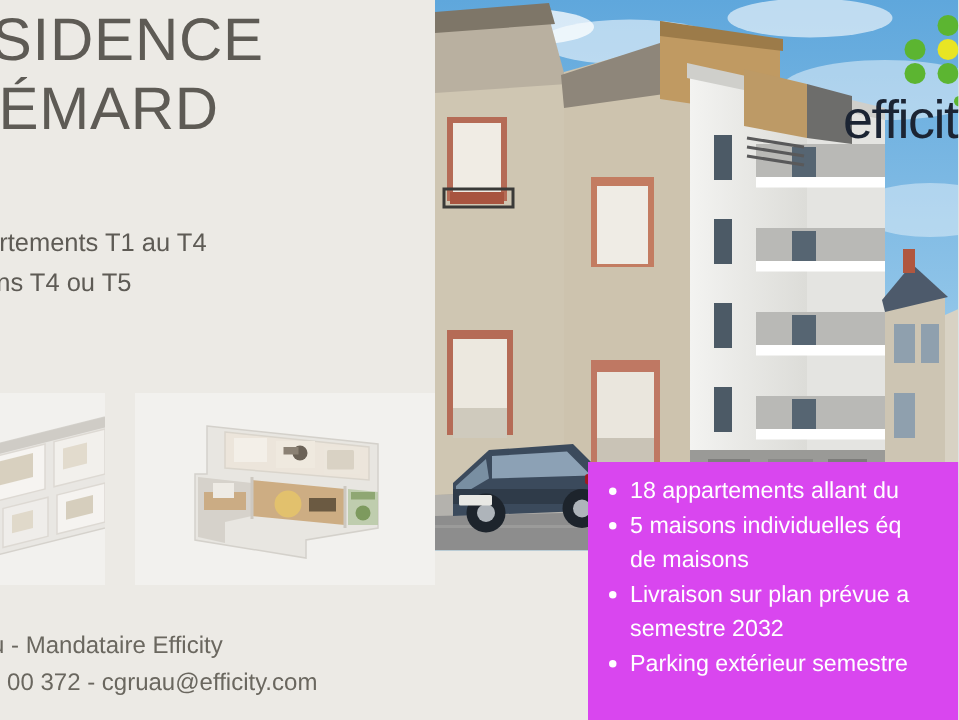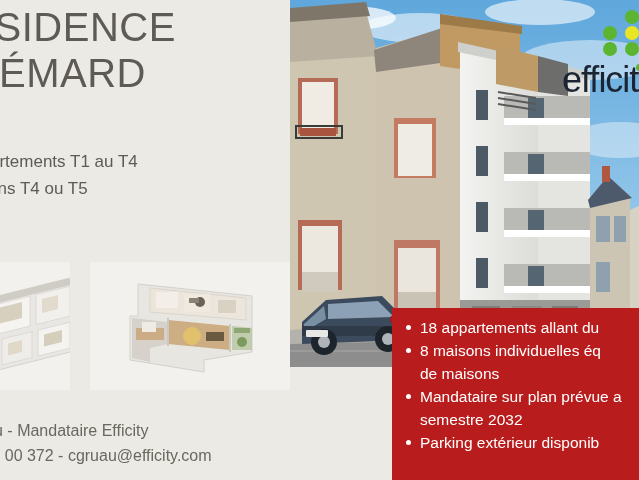--- a/index.html
+++ b/index.html
@@ -49,21 +49,21 @@
   .logo .word{
     position:absolute;left:2px;top:52px;
     font-size:36px;line-height:40px;letter-spacing:-1px;
     color:#1b2433;font-weight:400;white-space:nowrap;
   }
   .logo .idot{position:absolute;width:7px;height:7px;border-radius:50%;background:#5cb531;left:76px;top:56px;}
 
   
   .panel{
     position:absolute;left:392px;top:308px;width:247px;height:172px;
-    background:#b91c1c;
+    background:#d946ef;
   }
   .panel ul{list-style:none;margin:0;padding:8px 0 0 14px;}
   .panel li{
     position:relative;color:#ffffff;font-size:15.5px;line-height:23px;
     padding-left:14px;white-space:nowrap;
   }
   .panel li .bullet{
     position:absolute;left:0;top:9px;width:5px;height:5px;border-radius:50%;
     background:#ffffff;
   }
@@ -280,34 +280,34 @@
   </div>
 
   <div class="panel">
     <ul>
       <li>
         <span class="bullet"></span>
         <span>18 appartements allant du</span>
       </li>
       <li>
         <span class="bullet"></span>
-        <span>8 maisons individuelles éq</span>
+        <span>5 maisons individuelles éq</span>
       </li>
       <li class="cont">
         
         <span>de maisons</span>
       </li>
       <li>
         <span class="bullet"></span>
-        <span>Mandataire sur plan prévue a</span>
+        <span>Livraison sur plan prévue a</span>
       </li>
       <li class="cont">
         
         <span>semestre 2032</span>
       </li>
       <li>
         <span class="bullet"></span>
-        <span>Parking extérieur disponib</span>
+        <span>Parking extérieur semestre</span>
       </li>
     </ul>
   </div>
 
 </div>
 
 </body></html>

